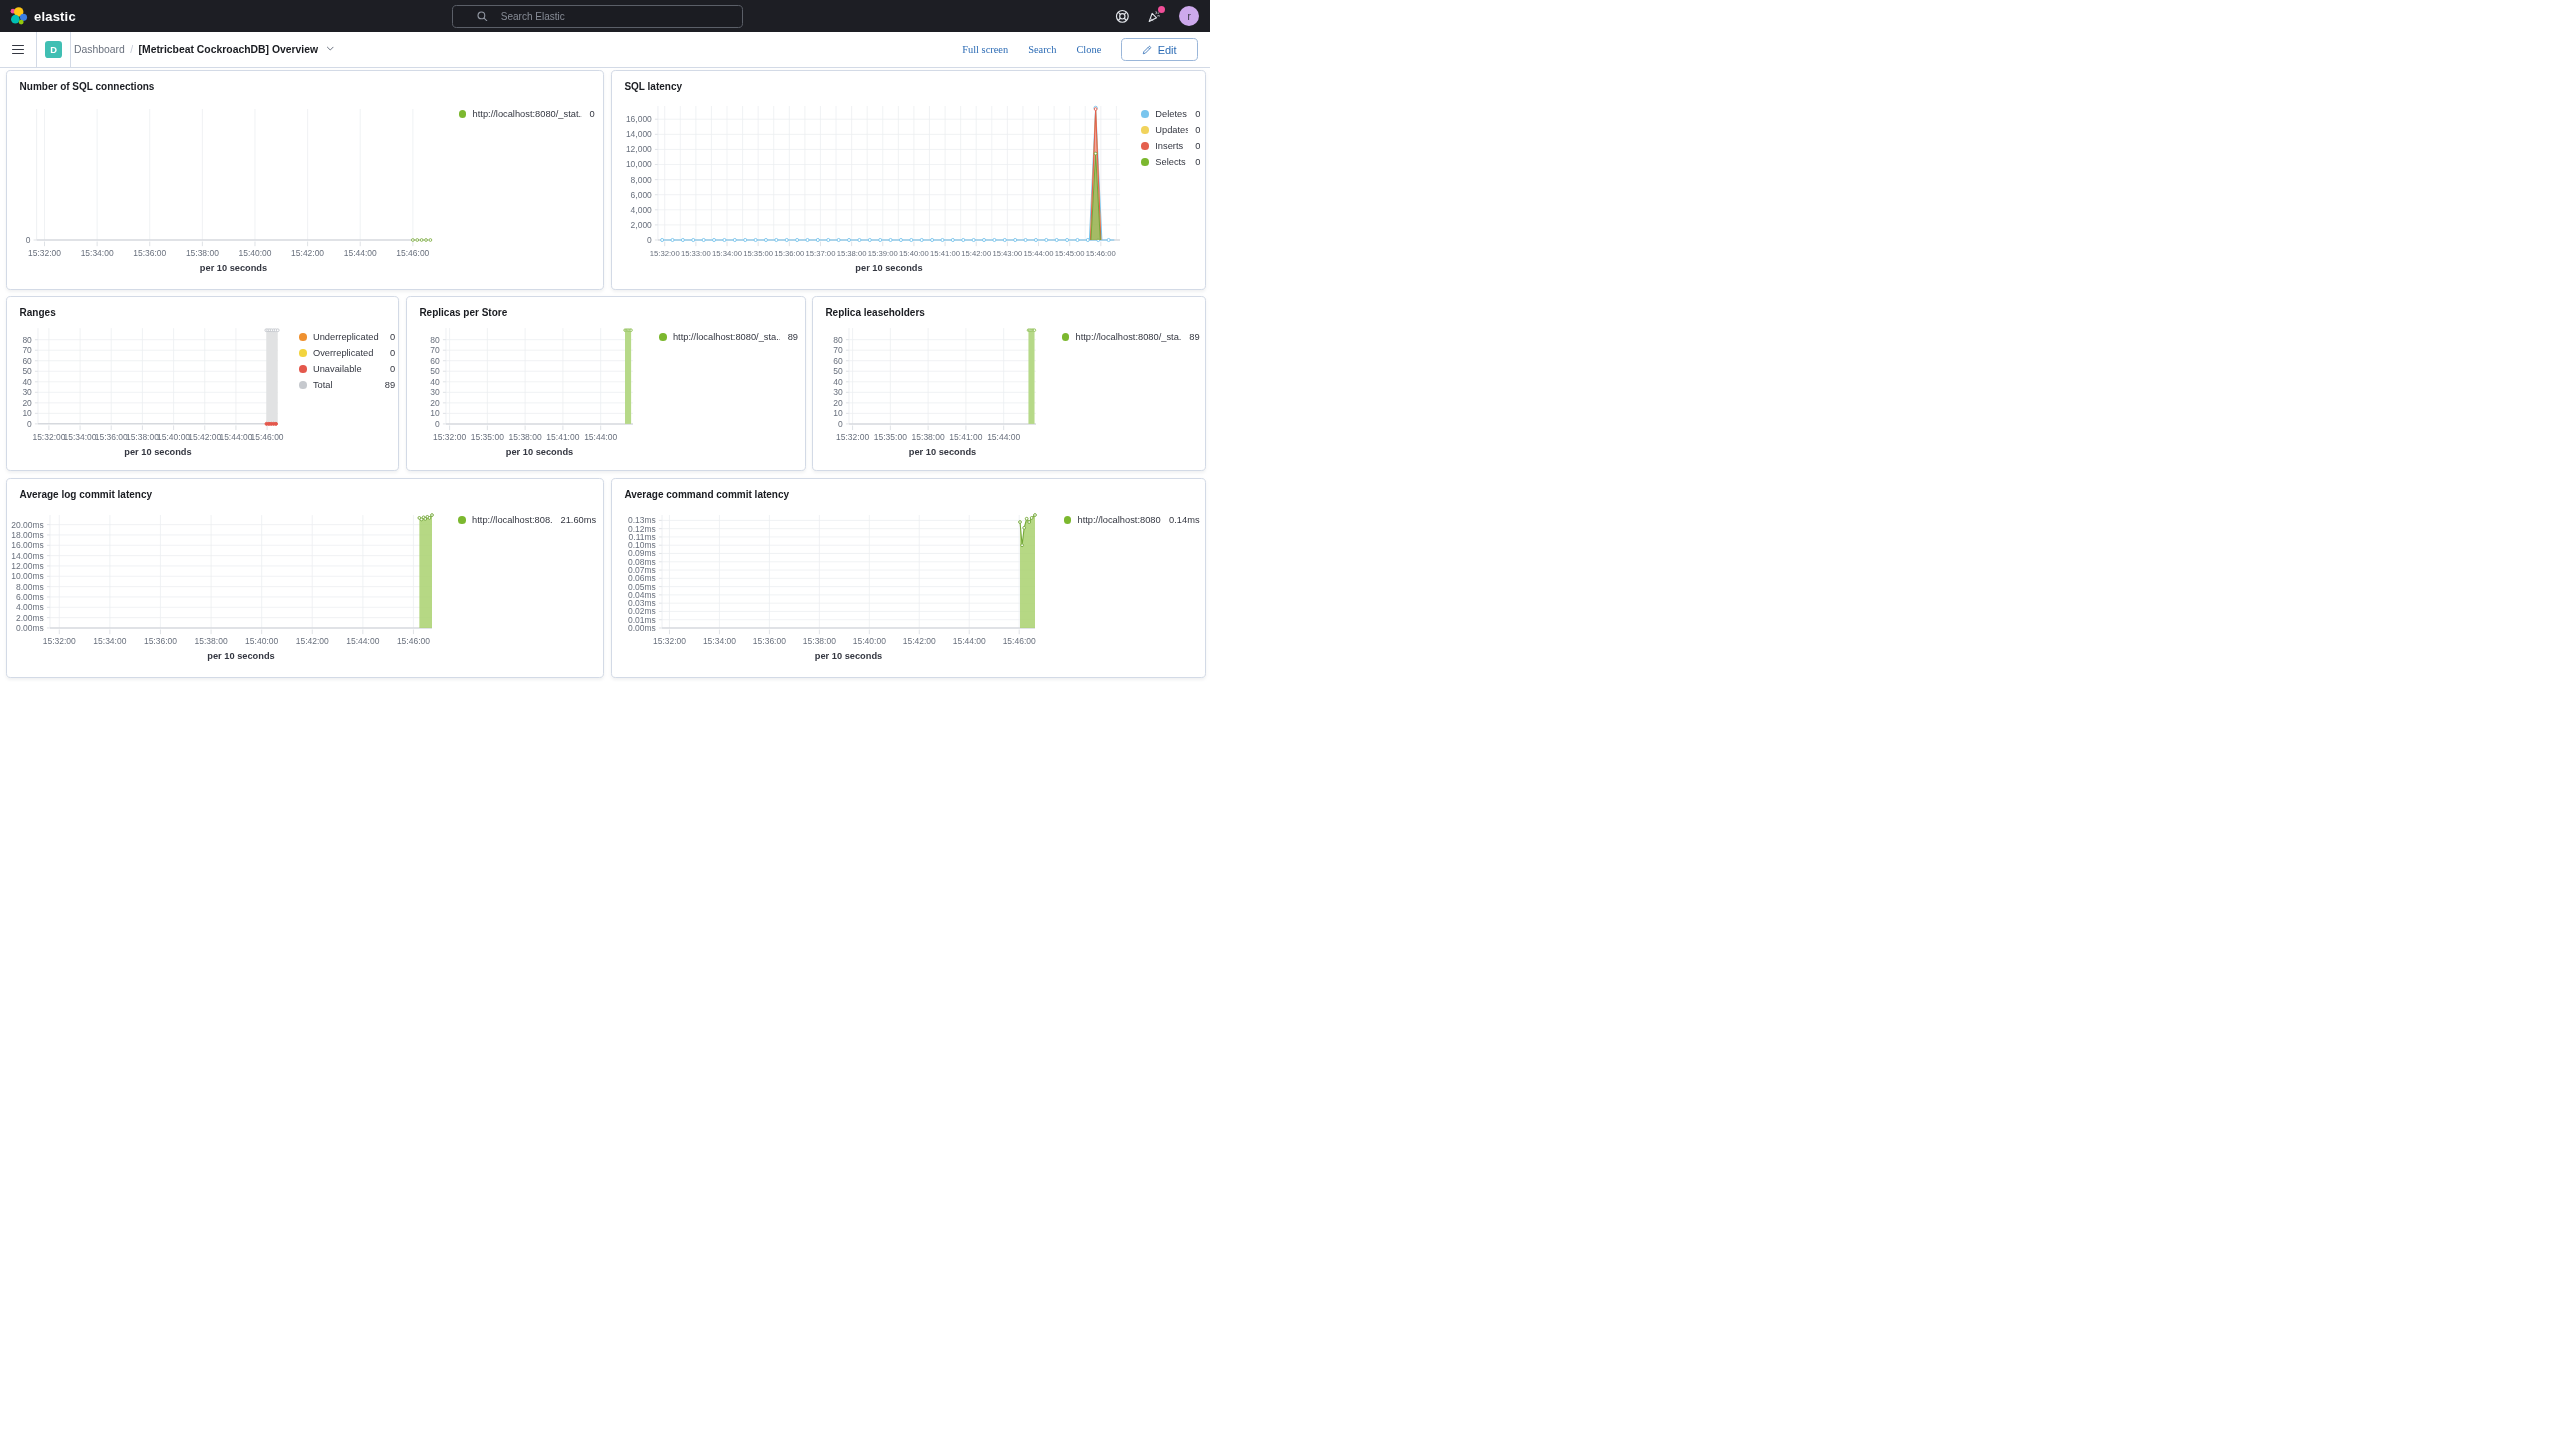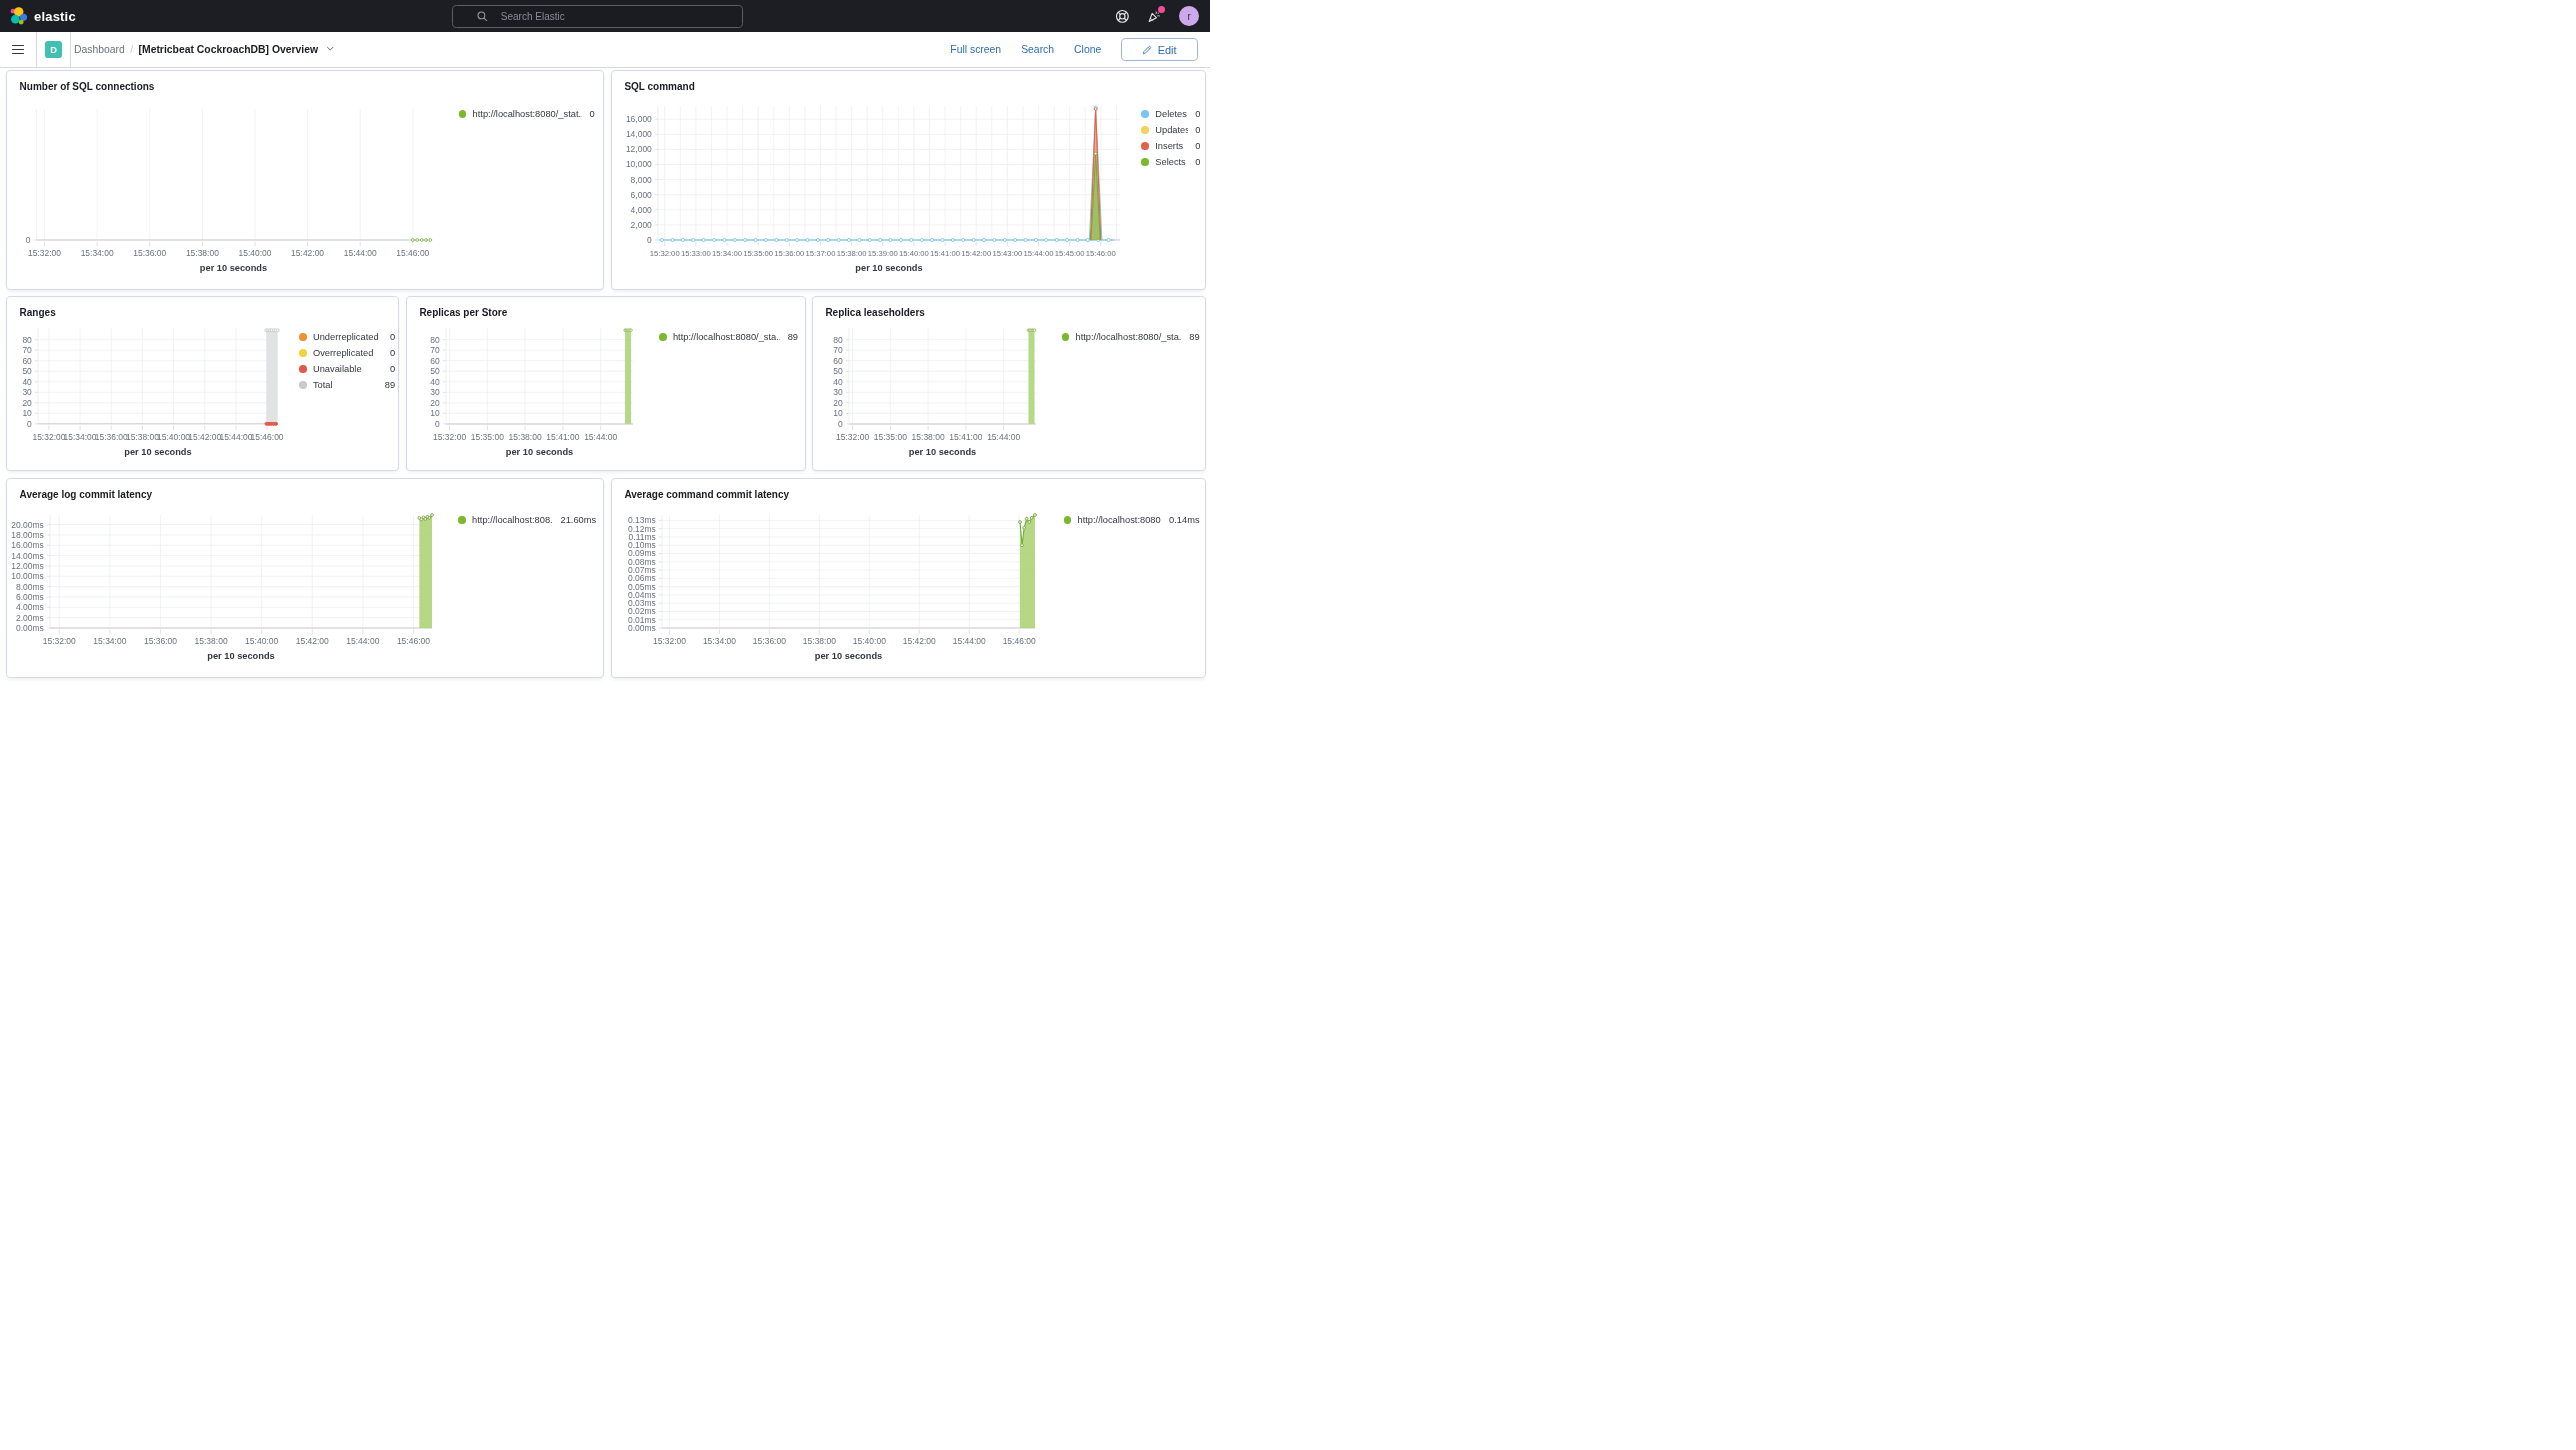--- a/index.html
+++ b/index.html
@@ -30,21 +30,21 @@
   .burger span { width:12.4px; height:1.5px; background:#343741; border-radius:0.8px; }
   .space-wrap { width:34px; height:36px; display:flex; align-items:center; justify-content:center; border-right:0.8px solid #d3dae6; }
   .space-badge { width:17px; height:17px; border-radius:3.1px; color:#fff; font-size:9.3px; font-weight:700;
     display:flex; align-items:center; justify-content:center; cursor:pointer; }
   .crumbs { display:flex; align-items:flex-start; margin-left:3px; gap:5.4px; font-size:10.4px; }
   .crumb-root { color:#69707d; cursor:pointer; }
   .crumb-sep { color:#c6ccd7; }
   .crumb-title { color:#1a1c21; font-weight:600; }
   .chev { margin-left:2.3px; cursor:pointer; display:flex; }
   .nav-right { margin-left:auto; display:flex; align-items:center; gap:20px; padding-right:12.4px; }
-  .nav-link { color:#2d6cb5; font-size:10.4px; font-weight:500; cursor:pointer; }
+  .nav-link { color:#2d6cb5; font-size:10.4px; font-weight:500; cursor:pointer;font-family:Liberation Serif, serif; }
   .edit-btn { display:flex; align-items:center; gap:5.4px; height:23px; padding:0 20px;
     border:0.8px solid #9ab6d9; border-radius:4.6px; color:#2d6cb5; font-size:11px; font-weight:500;
     background:#fff; cursor:pointer; }
 
   
   .panel { position:absolute; background:#fff; border:0.8px solid #d3dae6; border-radius:4.6px;
     box-shadow:0 1.5px 3.1px rgba(128,138,149,.12); }
   .panel-title { padding:10px 12.4px 0; font-size:10px; font-weight:700; color:#1a1c21; cursor:pointer; }
   .legend { position:absolute; font-size:9.3px; color:#343741; }
   .legend-row { display:flex; align-items:center; height:16px; cursor:pointer; }
@@ -182,21 +182,21 @@
           <text x="255.5" y="210" class="axis-title" text-anchor="middle">per 10 seconds</text>
           <polyline points="488.23830734966594,170 511,170" fill="none" stroke="#86b34c" stroke-width="1.2" stroke-dasharray="3,2.5"></polyline>
           <circle cx="488.23830734966594" cy="170" r="1.8" fill="#fff" stroke="#86b34c" stroke-width="1.2"></circle>
           <circle cx="493.92873051224944" cy="170" r="1.8" fill="#fff" stroke="#86b34c" stroke-width="1.2"></circle>
           <circle cx="499.61915367483294" cy="170" r="1.8" fill="#fff" stroke="#86b34c" stroke-width="1.2"></circle>
           <circle cx="505.30957683741644" cy="170" r="1.8" fill="#fff" stroke="#86b34c" stroke-width="1.2"></circle>
           <circle cx="511" cy="170" r="1.8" fill="#fff" stroke="#86b34c" stroke-width="1.2"></circle>
         </svg>
       </div>
       <div class="panel" style="left: 611px; top: 70px; width: 595px; height: 220px;">
-        <div class="panel-title">SQL command</div>
+        <div class="panel-title">SQL latency</div>
         <div class="legend" style="top: 35px; right: 4.6px; width: 59px;">
           <div class="legend-row">
             <span class="legend-dot" style="background: rgb(121, 197, 238);"></span>
             <span class="legend-label">Deletes</span>
             <span class="legend-value">0</span>
           </div>
           <div class="legend-row">
             <span class="legend-dot" style="background: rgb(241, 211, 92);"></span>
             <span class="legend-label">Updates</span>
             <span class="legend-value">0</span>

